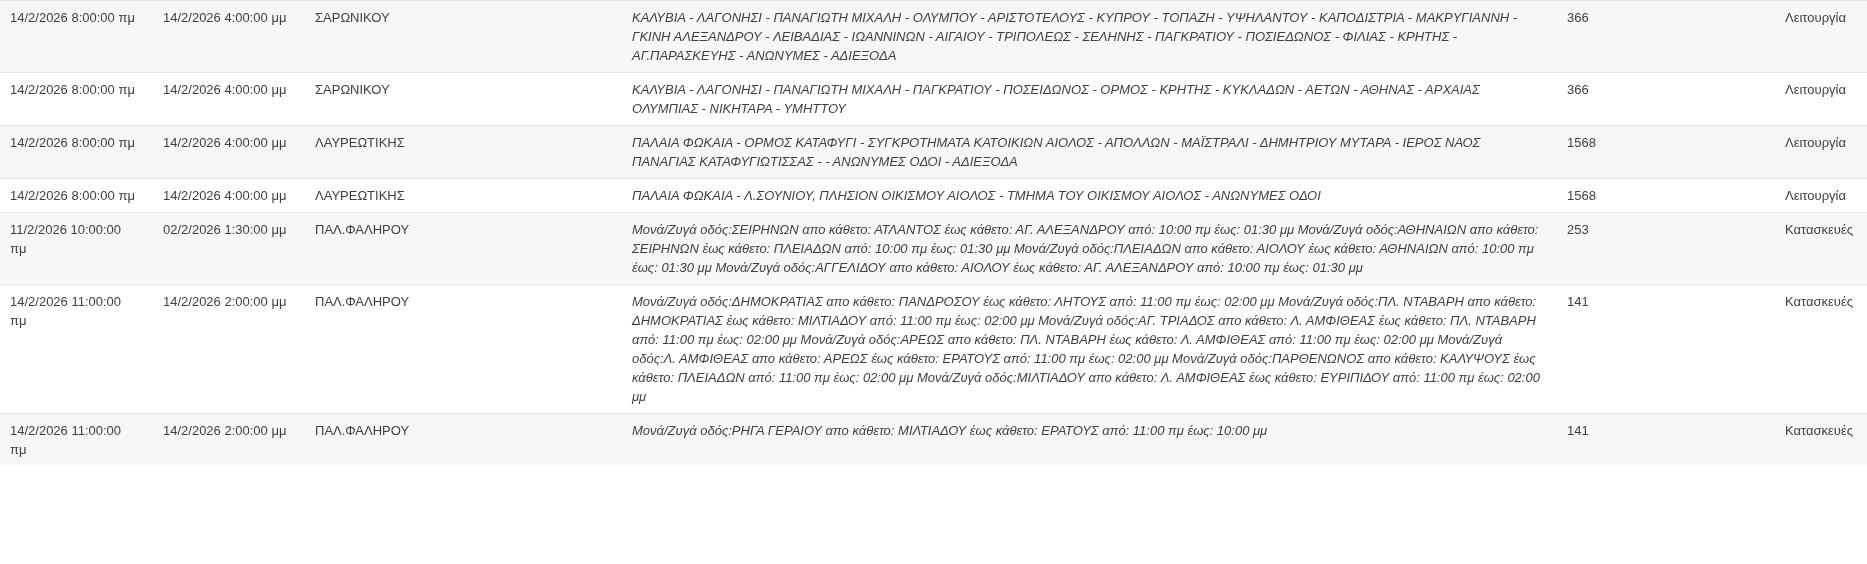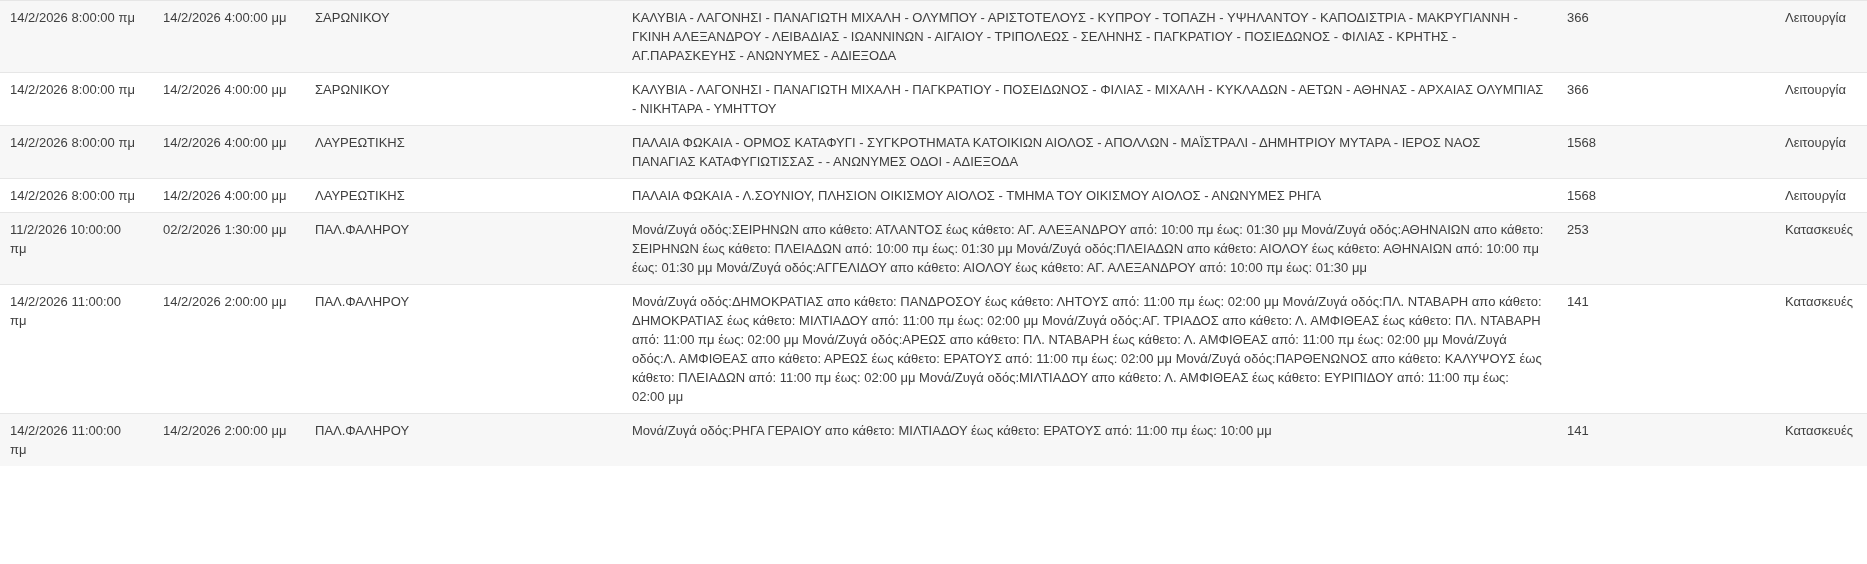--- a/index.html
+++ b/index.html
@@ -32,21 +32,21 @@
   table.outage-table tr:nth-child(even) {
     background: #ffffff;
   }
   table.outage-table td {
     vertical-align: top;
     padding: 7px 12px 7px 10px;
     word-wrap: break-word;
     overflow-wrap: break-word;
   }
   td.c-start   { }
-  td.c-desc    { padding-right: 14px; }
+  td.c-desc    { padding-right: 14px; font-style: italic; }
   td.c-num     { }
 </style>
 </head>
 <body>
 
 <div class="viewport">
   <table class="outage-table">
     <colgroup>
       <col style="width:153px">
       <col style="width:152px">
@@ -62,39 +62,39 @@
     <td class="c-muni">ΣΑΡΩΝΙΚΟΥ</td>
     <td class="c-desc">ΚΑΛΥΒΙΑ - ΛΑΓΟΝΗΣΙ - ΠΑΝΑΓΙΩΤΗ ΜΙΧΑΛΗ - ΟΛΥΜΠΟΥ - ΑΡΙΣΤΟΤΕΛΟΥΣ - ΚΥΠΡΟΥ - ΤΟΠΑΖΗ - ΥΨΗΛΑΝΤΟΥ - ΚΑΠΟΔΙΣΤΡΙΑ - ΜΑΚΡΥΓΙΑΝΝΗ - ΓΚΙΝΗ ΑΛΕΞΑΝΔΡΟΥ - ΛΕΙΒΑΔΙΑΣ - ΙΩΑΝΝΙΝΩΝ - ΑΙΓΑΙΟΥ - ΤΡΙΠΟΛΕΩΣ - ΣΕΛΗΝΗΣ - ΠΑΓΚΡΑΤΙΟΥ - ΠΟΣΙΕΔΩΝΟΣ - ΦΙΛΙΑΣ - ΚΡΗΤΗΣ - ΑΓ.ΠΑΡΑΣΚΕΥΗΣ - ΑΝΩΝΥΜΕΣ - ΑΔΙΕΞΟΔΑ</td>
     <td class="c-num">366</td>
     <td class="c-status">Λειτουργία</td>
   </tr>
 
   <tr>
     <td class="c-start">14/2/2026 8:00:00 πμ</td>
     <td class="c-end">14/2/2026 4:00:00 μμ</td>
     <td class="c-muni">ΣΑΡΩΝΙΚΟΥ</td>
-    <td class="c-desc">ΚΑΛΥΒΙΑ - ΛΑΓΟΝΗΣΙ - ΠΑΝΑΓΙΩΤΗ ΜΙΧΑΛΗ - ΠΑΓΚΡΑΤΙΟΥ - ΠΟΣΕΙΔΩΝΟΣ - ΦΙΛΙΑΣ - ΜΙΧΑΛΗ - ΚΥΚΛΑΔΩΝ - ΑΕΤΩΝ - ΑΘΗΝΑΣ - ΑΡΧΑΙΑΣ ΟΛΥΜΠΙΑΣ - ΝΙΚΗΤΑΡΑ - ΥΜΗΤΤΟΥ</td>
+    <td class="c-desc">ΚΑΛΥΒΙΑ - ΛΑΓΟΝΗΣΙ - ΠΑΝΑΓΙΩΤΗ ΜΙΧΑΛΗ - ΠΑΓΚΡΑΤΙΟΥ - ΠΟΣΕΙΔΩΝΟΣ - ΟΡΜΟΣ - ΚΡΗΤΗΣ - ΚΥΚΛΑΔΩΝ - ΑΕΤΩΝ - ΑΘΗΝΑΣ - ΑΡΧΑΙΑΣ ΟΛΥΜΠΙΑΣ - ΝΙΚΗΤΑΡΑ - ΥΜΗΤΤΟΥ</td>
     <td class="c-num">366</td>
     <td class="c-status">Λειτουργία</td>
   </tr>
 
   <tr>
     <td class="c-start">14/2/2026 8:00:00 πμ</td>
     <td class="c-end">14/2/2026 4:00:00 μμ</td>
     <td class="c-muni">ΛΑΥΡΕΩΤΙΚΗΣ</td>
     <td class="c-desc">ΠΑΛΑΙΑ ΦΩΚΑΙΑ - ΟΡΜΟΣ ΚΑΤΑΦΥΓΙ - ΣΥΓΚΡΟΤΗΜΑΤΑ ΚΑΤΟΙΚΙΩΝ ΑΙΟΛΟΣ - ΑΠΟΛΛΩΝ - ΜΑΪΣΤΡΑΛΙ - ΔΗΜΗΤΡΙΟΥ ΜΥΤΑΡΑ - ΙΕΡΟΣ ΝΑΟΣ ΠΑΝΑΓΙΑΣ ΚΑΤΑΦΥΓΙΩΤΙΣΣΑΣ - - ΑΝΩΝΥΜΕΣ ΟΔΟΙ - ΑΔΙΕΞΟΔΑ</td>
     <td class="c-num">1568</td>
     <td class="c-status">Λειτουργία</td>
   </tr>
 
   <tr>
     <td class="c-start">14/2/2026 8:00:00 πμ</td>
     <td class="c-end">14/2/2026 4:00:00 μμ</td>
     <td class="c-muni">ΛΑΥΡΕΩΤΙΚΗΣ</td>
-    <td class="c-desc">ΠΑΛΑΙΑ ΦΩΚΑΙΑ - Λ.ΣΟΥΝΙΟΥ, ΠΛΗΣΙΟΝ ΟΙΚΙΣΜΟΥ ΑΙΟΛΟΣ - ΤΜΗΜΑ ΤΟΥ ΟΙΚΙΣΜΟΥ ΑΙΟΛΟΣ - ΑΝΩΝΥΜΕΣ ΡΗΓΑ</td>
+    <td class="c-desc">ΠΑΛΑΙΑ ΦΩΚΑΙΑ - Λ.ΣΟΥΝΙΟΥ, ΠΛΗΣΙΟΝ ΟΙΚΙΣΜΟΥ ΑΙΟΛΟΣ - ΤΜΗΜΑ ΤΟΥ ΟΙΚΙΣΜΟΥ ΑΙΟΛΟΣ - ΑΝΩΝΥΜΕΣ ΟΔΟΙ</td>
     <td class="c-num">1568</td>
     <td class="c-status">Λειτουργία</td>
   </tr>
 
   <tr>
     <td class="c-start">11/2/2026 10:00:00 πμ</td>
     <td class="c-end">02/2/2026 1:30:00 μμ</td>
     <td class="c-muni">ΠΑΛ.ΦΑΛΗΡΟΥ</td>
     <td class="c-desc">Μονά/Ζυγά οδός:ΣΕΙΡΗΝΩΝ απο κάθετο: ΑΤΛΑΝΤΟΣ έως κάθετο: ΑΓ. ΑΛΕΞΑΝΔΡΟΥ από: 10:00 πμ έως: 01:30 μμ Μονά/Ζυγά οδός:ΑΘΗΝΑΙΩΝ απο κάθετο: ΣΕΙΡΗΝΩΝ έως κάθετο: ΠΛΕΙΑΔΩΝ από: 10:00 πμ έως: 01:30 μμ Μονά/Ζυγά οδός:ΠΛΕΙΑΔΩΝ απο κάθετο: ΑΙΟΛΟΥ έως κάθετο: ΑΘΗΝΑΙΩΝ από: 10:00 πμ έως: 01:30 μμ Μονά/Ζυγά οδός:ΑΓΓΕΛΙΔΟΥ απο κάθετο: ΑΙΟΛΟΥ έως κάθετο: ΑΓ. ΑΛΕΞΑΝΔΡΟΥ από: 10:00 πμ έως: 01:30 μμ</td>
     <td class="c-num">253</td>

